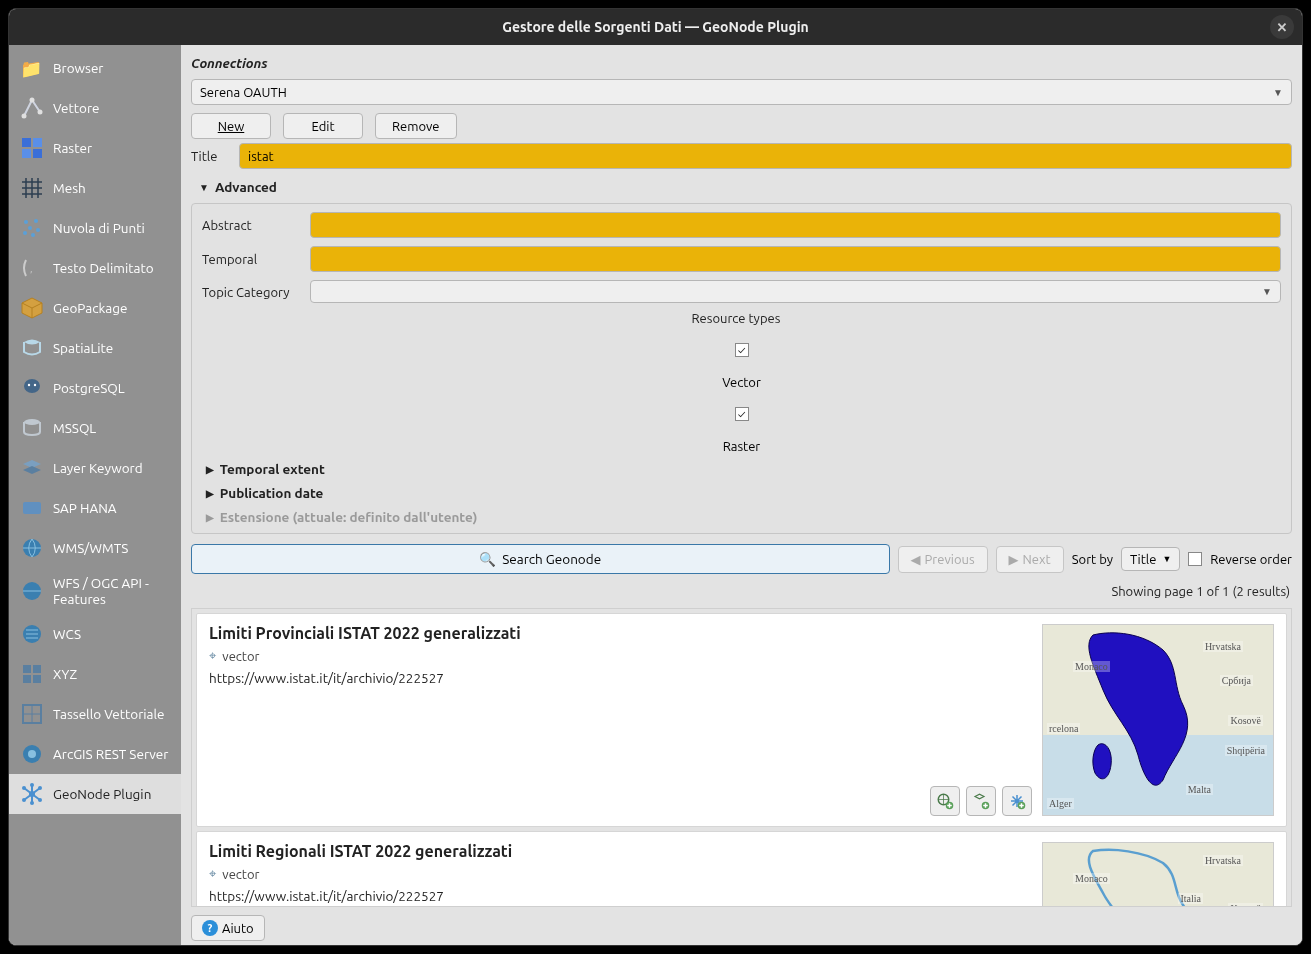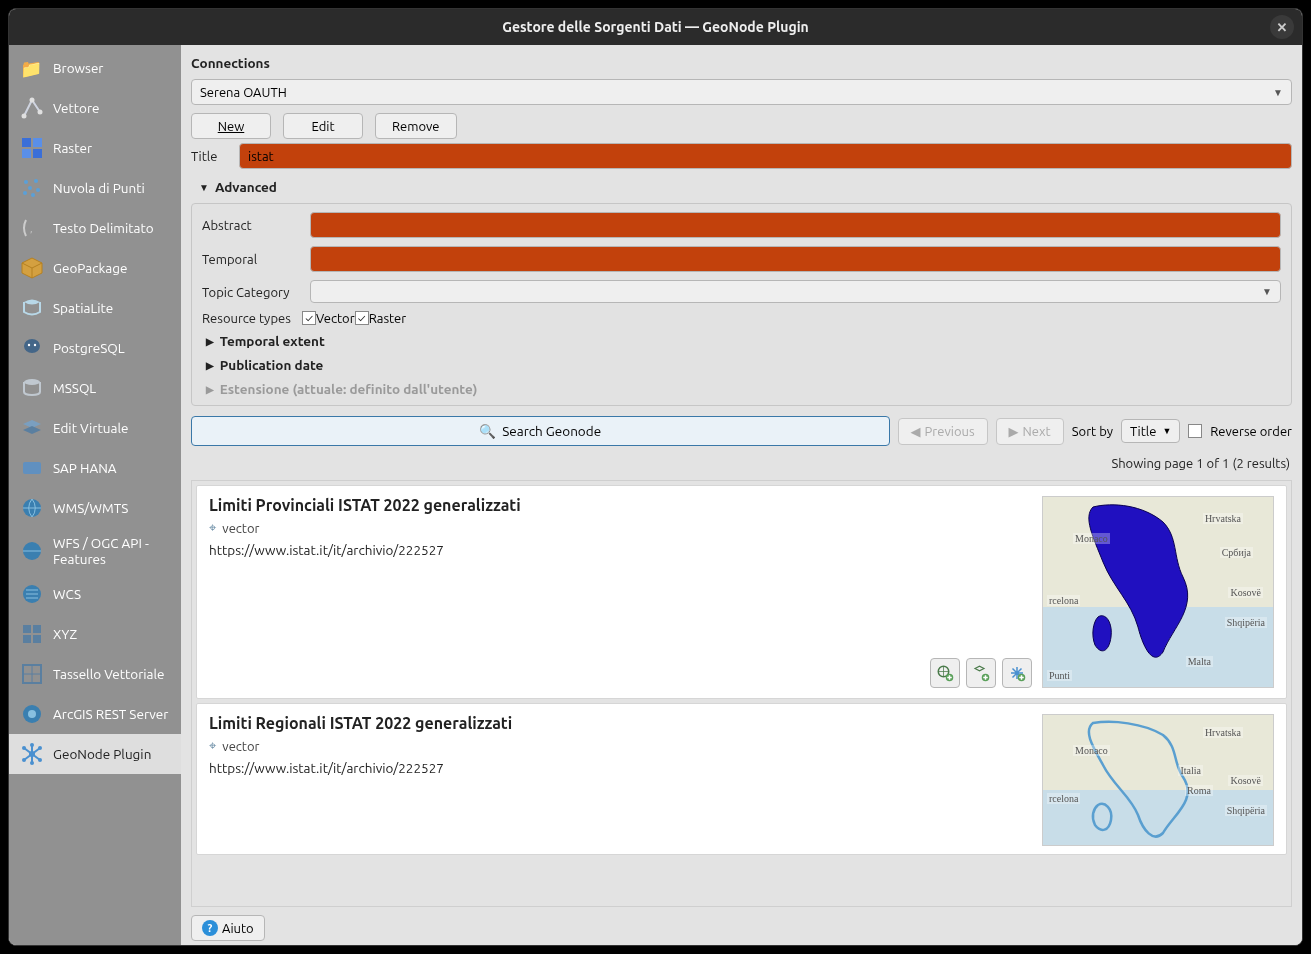--- a/index.html
+++ b/index.html
@@ -9,28 +9,28 @@
 .titlebar .close { position: absolute; right: 8px; top: 6px; width: 24px; height: 24px; border-radius: 12px; background: #3a3a3a; color: #ccc; display: flex; align-items: center; justify-content: center; font-size: 13px; cursor: pointer; }
 .content { display: flex; flex: 1; overflow: hidden; }
 
 .sidebar { width: 172px; background: #919191; color: #fff; overflow-y: auto; padding: 3px 0; }
 .side-item { display: flex; align-items: center; gap: 8px; padding: 7px 10px; font-size: 13.5px; cursor: pointer; }
 .side-item.selected { background: #dedede; color: #222; }
 .side-icon { width: 26px; height: 26px; display: inline-flex; align-items: center; justify-content: center; font-size: 18px; flex-shrink: 0; }
 .side-icon svg { width: 24px; height: 24px; }
 
 .main { flex: 1; background: #e3e3e3; padding: 6px 10px 4px 10px; overflow-y: auto; display: flex; flex-direction: column; gap: 4px; }
-.section-label { font-weight: 700; font-size: 13.5px; color: #222; padding: 4px 0; }
+.section-label { font-weight: 700; font-size: 13.5px; color: #222; padding: 4px 0; font-style: italic; }
 .row { display: flex; align-items: center; gap: 8px; }
 .combo { flex: 1; background: #efefef; border: 1px solid #b6b6b6; border-radius: 4px; padding: 5px 8px; font-size: 13px; display: flex; justify-content: space-between; align-items: center; cursor: pointer; gap: 28px; }
 .combo .arrow { font-size: 10px; color: #555; }
 .btn { background: #efefef; border: 1px solid #b6b6b6; border-radius: 4px; padding: 5px 16px; font-size: 13px; cursor: pointer; min-width: 80px; text-align: center; }
 .btn-help { display: inline-flex; align-items: center; gap: 4px; }
 .help-circle { width: 16px; height: 16px; border-radius: 8px; background: #2b8fd9; color: #fff; display: inline-flex; align-items: center; justify-content: center; font-size: 11px; font-weight: 700; }
-input[type=text].field { flex: 1; background: #c2410c; border: 1px solid #b6b6b6; border-radius: 4px; padding: 5px 8px; font-size: 13px; }
+input[type=text].field { flex: 1; background: #eab308; border: 1px solid #b6b6b6; border-radius: 4px; padding: 5px 8px; font-size: 13px; }
 .label-col { width: 100px; font-size: 13px; color: #222; }
 
 .adv-panel { border: 1px solid #c6c6c6; border-radius: 4px; padding: 8px 10px; background: #e2e2e2; display: flex; flex-direction: column; gap: 8px; }
 .disclosure { display: flex; align-items: center; gap: 6px; font-size: 13.5px; font-weight: 700; color: #222; cursor: pointer; }
 .disclosure.disabled { color: #9a9a9a; }
 .tri { font-size: 10px; }
 .chk { width: 14px; height: 14px; border: 1px solid #888; background: #fff; display: inline-flex; align-items: center; justify-content: center; font-size: 11px; color: #222; cursor: pointer; }
 
 .search-row { display: flex; gap: 8px; align-items: center; margin-top: 6px; }
 .search-btn { flex: 1; background: #eaf2f8; border: 1px solid #3a78a8; border-radius: 4px; padding: 6px; text-align: center; font-size: 13.5px; cursor: pointer; display: flex; align-items: center; justify-content: center; gap: 6px; }
@@ -84,20 +84,28 @@
               <rect x="13" y="2" width="9" height="9" fill="#5a8fe8"></rect>
               <rect x="2" y="13" width="9" height="9" fill="#5a8fe8"></rect>
               <rect x="13" y="13" width="9" height="9" fill="#3a6fd8"></rect>
             </svg>
           </span>
           <span>Raster</span>
         </div>
       <div class="side-item">
           <span class="side-icon">
             <svg viewBox="0 0 24 24">
+              <path d="M2 6h20M2 12h20M2 18h20M6 2v20M12 2v20M18 2v20" stroke="#2c3e50" stroke-width="1.5"></path>
+            </svg>
+          </span>
+          <span>Mesh</span>
+        </div>
+      <div class="side-item">
+          <span class="side-icon">
+            <svg viewBox="0 0 24 24">
               <circle cx="6" cy="6" r="2" fill="#5aa0d8"></circle>
               <circle cx="16" cy="5" r="2" fill="#5aa0d8"></circle>
               <circle cx="10" cy="12" r="2" fill="#5aa0d8"></circle>
               <circle cx="18" cy="14" r="2" fill="#5aa0d8"></circle>
               <circle cx="5" cy="17" r="2" fill="#5aa0d8"></circle>
               <circle cx="13" cy="19" r="2" fill="#5aa0d8"></circle>
             </svg>
           </span>
           <span>Nuvola di Punti</span>
         </div>
@@ -147,21 +155,21 @@
           </span>
           <span>MSSQL</span>
         </div>
       <div class="side-item">
           <span class="side-icon">
             <svg viewBox="0 0 24 24">
               <path d="M3 8 L12 4 L21 8 L12 12 Z" fill="#7a9fc0"></path>
               <path d="M3 14 L12 10 L21 14 L12 18 Z" fill="#5a7fa0"></path>
             </svg>
           </span>
-          <span>Edit Virtuale</span>
+          <span>Layer Keyword</span>
         </div>
       <div class="side-item">
           <span class="side-icon">
             <svg viewBox="0 0 24 24">
               <rect x="3" y="6" width="18" height="12" fill="#6090c0" rx="2"></rect>
             </svg>
           </span>
           <span>SAP HANA</span>
         </div>
       <div class="side-item">
@@ -271,21 +279,21 @@
           <div class="label-col">Temporal</div>
           <input type="text" class="field" value="" style="">
         </div>
         <div class="row">
           <div class="label-col">Topic Category</div>
           <div class="combo">
             <span></span>
             <span class="arrow">▼</span>
           </div>
         </div>
-        <div class="row" style="gap:0;">
+        <div class="row" style="gap:18px;flex-direction:column;">
           <div class="label-col">Resource types</div>
           <span class="chk">✓</span>
           <span style="font-size:13px;">Vector</span>
           <span class="chk">✓</span>
           <span style="font-size:13px;">Raster</span>
         </div>
         <div class="disclosure" style="margin-left:4px;">
           <span class="tri">▶</span>
           <span>Temporal extent</span>
         </div>
@@ -360,21 +368,21 @@
           </div>
           <div class="card-thumb">
             <svg width="232" height="192" viewBox="0 0 232 192">
               <rect width="232" height="192" fill="#c8dde8"></rect>
               <rect x="0" y="0" width="232" height="110" fill="#e8e8d8"></rect>
               <path d="M50 10 C70 5 100 8 120 25 C135 40 130 60 140 80 C155 110 130 130 120 155 C110 170 100 150 95 130 C88 105 70 90 60 65 C50 40 40 20 50 10 Z" fill="#2010c0" stroke="#0a0050"></path>
               <path d="M55 120 C62 115 70 125 68 140 C66 155 58 158 52 148 C48 138 50 125 55 120 Z" fill="#2010c0" stroke="#0a0050"></path>
             </svg>
             <span class="map-label" style="top:36px;left:30px;">Monaco</span>
             <span class="map-label" style="top:98px;left:4px;">rcelona</span>
-            <span class="map-label" style="bottom:6px;left:4px;">Punti</span>
+            <span class="map-label" style="bottom:6px;left:4px;">Alger</span>
             <span class="map-label" style="bottom:20px;right:60px;">Malta</span>
             <span class="map-label" style="top:16px;right:30px;">Hrvatska</span>
             <span class="map-label" style="top:50px;right:20px;">Србија</span>
             <span class="map-label" style="top:90px;right:10px;">Kosovë</span>
             <span class="map-label" style="top:120px;right:6px;">Shqipëria</span>
           </div>
         </div>
 
         <div class="card" style="height:152px;">
           <div class="card-body">

